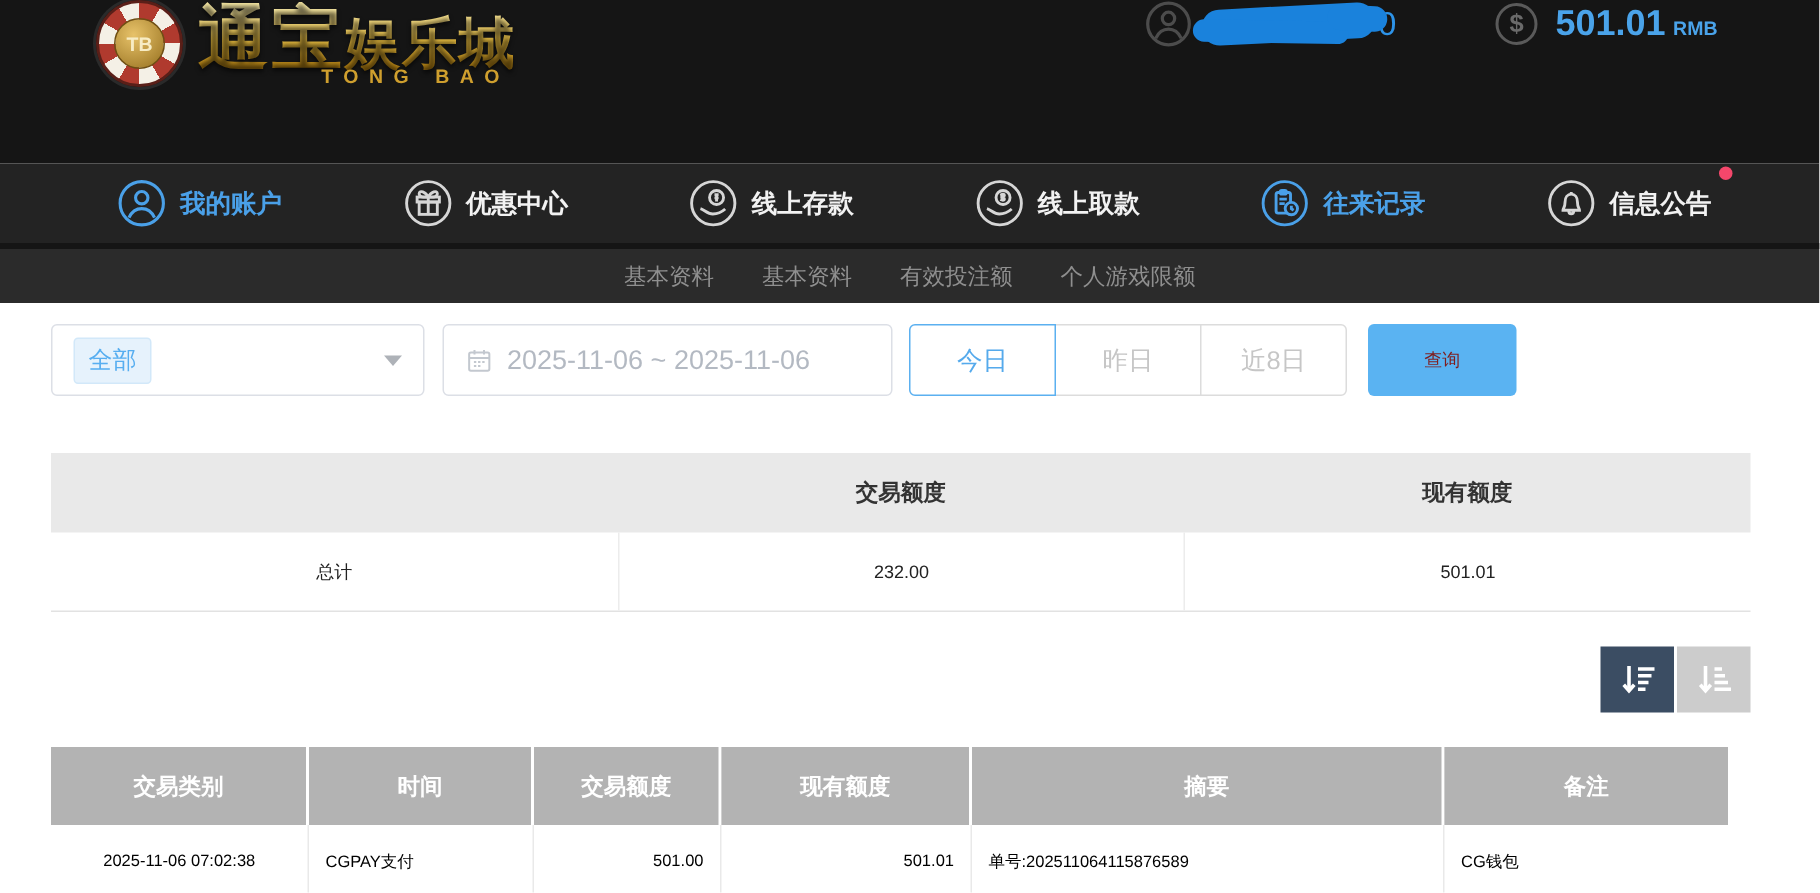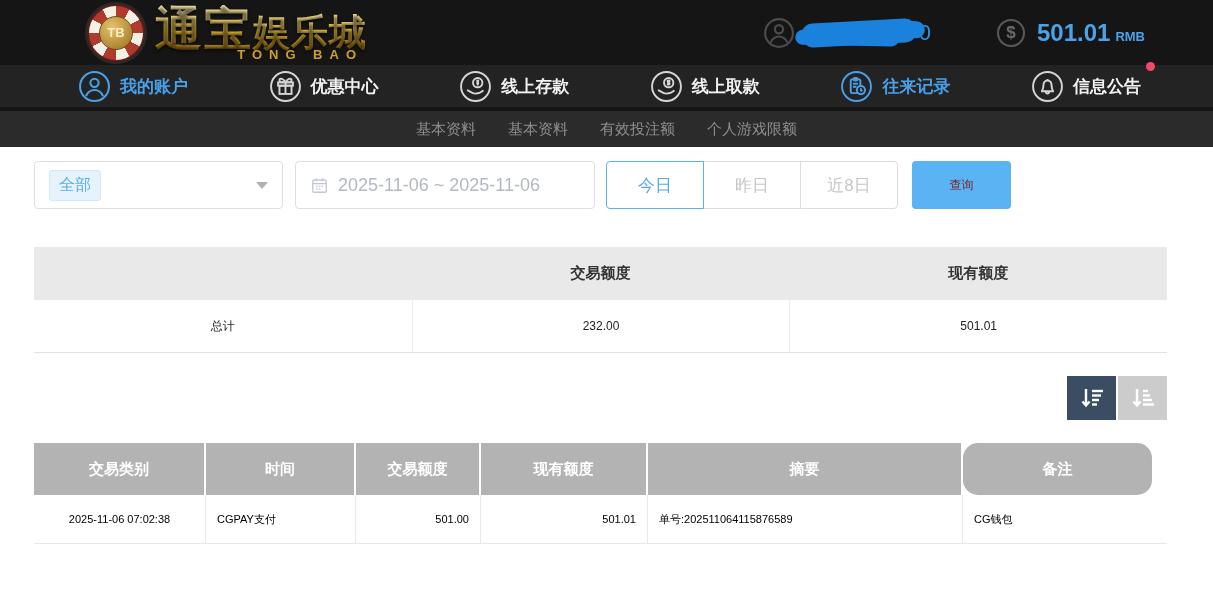--- a/index.html
+++ b/index.html
@@ -1,20 +1,20 @@
 <!DOCTYPE html>
 <html><head>
 <meta charset="utf-8">
 <style>
   * { margin:0; padding:0; box-sizing:border-box; }
   html,body { width:1213px; height:595px; overflow:hidden; background:#fff;
     font-family:"Liberation Sans", sans-serif; }
 
   
-  .topbar { height:65px; background:#151515; display:flex; align-items:center;padding-left:23px; }
+  .topbar { height:109px; background:#151515; display:flex; align-items:flex-start; }
   .logo { display:flex; align-items:center; margin-left:64px; }
   .chip { width:58px; height:58px; border-radius:50%; position:relative; flex:none;
     background:conic-gradient(#b03a2e 0 30deg,#f4f0e6 30deg 60deg,#b03a2e 60deg 90deg,
       #f4f0e6 90deg 120deg,#b03a2e 120deg 150deg,#f4f0e6 150deg 180deg,
       #b03a2e 180deg 210deg,#f4f0e6 210deg 240deg,#b03a2e 240deg 270deg,
       #f4f0e6 270deg 300deg,#b03a2e 300deg 330deg,#f4f0e6 330deg 360deg);
     border:2px solid #5a1f18; box-shadow:0 0 0 2px #2a2a2a; }
   .chip-core { position:absolute; left:50%; top:50%; transform:translate(-50%,-50%);
     width:34px; height:34px; border-radius:50%;
     background:radial-gradient(circle at 38% 32%, #e7c269, #96701f);
@@ -41,21 +41,21 @@
     background:#1a82dc; border-radius:9px; transform:rotate(6deg); }
   .user-suffix { color:#2d93e8; font-size:22px; margin-left:2px; }
   .wallet-box { display:flex; align-items:baseline; }
   .dollar-circle { width:28px; height:28px; border:2px solid #5a5a5a; border-radius:50%;
     color:#6a6a6a; font-size:17px; font-weight:bold; display:flex; align-items:center;
     justify-content:center; align-self:center; }
   .balance-amount { color:#4aa3ea; font-size:24px; font-weight:bold; margin-left:12px; }
   .balance-cur { color:#4aa3ea; font-size:13px; font-weight:bold; margin-left:5px; }
 
   
-  .mainnav { height:46px; background:#232323; display:flex; align-items:center;
+  .mainnav { height:57px; background:#232323; display:flex; align-items:center;
     justify-content:space-between; padding:0 72px 0 78px; border-bottom:4px solid #151515; }
   .nav-item { display:flex; align-items:center; gap:9px; cursor:pointer; position:relative; }
   .nav-item .label { font-size:17px; font-weight:bold; color:#f2f2f2; }
   .nav-item.active .label { color:#4aa0e8; }
   .nav-item svg { width:33px; height:33px; stroke:#d6d6d6; }
   .nav-item.active svg { stroke:#4aa0e8; }
   .nav-dot { position:absolute; top:-8px; right:-14px; width:9px; height:9px;
     border-radius:50%; background:#f4476b; }
 
   
@@ -103,21 +103,21 @@
     align-items:center; justify-content:center; }
   .sort-btn.active { background:#3b4d63; }
   .sort-btn.inactive { background:#cccccc; }
   .sort-btn svg { width:28px; height:28px; }
 
   
   .records { margin-top:23px; border-bottom:1px solid #e8e8e8; }
   .rec-head { display:grid; grid-template-columns:172px 150px 125px 167px 315px 189px; height:52px; }
   .rec-head div { background:#b3b3b3; color:#fff; font-size:15px; font-weight:bold;
     display:flex; align-items:center; justify-content:center; border-right:2px solid #fff; }
-  .rec-head div:last-child { border-right:none;border-radius:15px; }
+  .rec-head div:last-child { border-right:none; }
   .rec-row { display:grid; grid-template-columns:172px 150px 125px 167px 315px 189px; height:48px; }
   .rec-row div { display:flex; align-items:center; font-size:11px; color:#000000;
     border-right:1px solid #e9e9e9; padding:0 11px; }
   .rec-row div:last-child { border-right:none; }
   .cell-center { justify-content:center; }
   .cell-right { justify-content:flex-end; }
   .cell-left { justify-content:flex-start; }
 </style>
 </head>
 <body>

